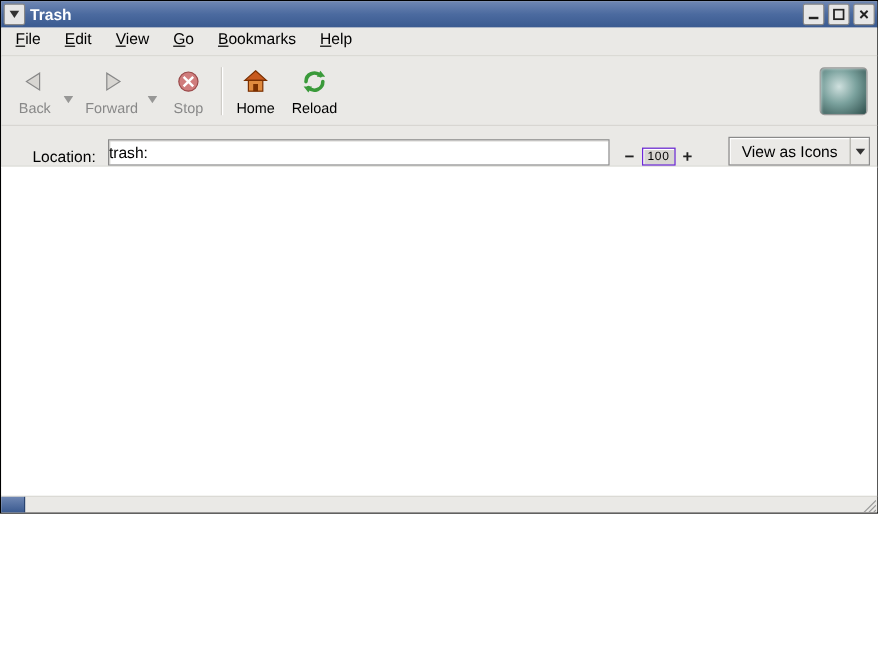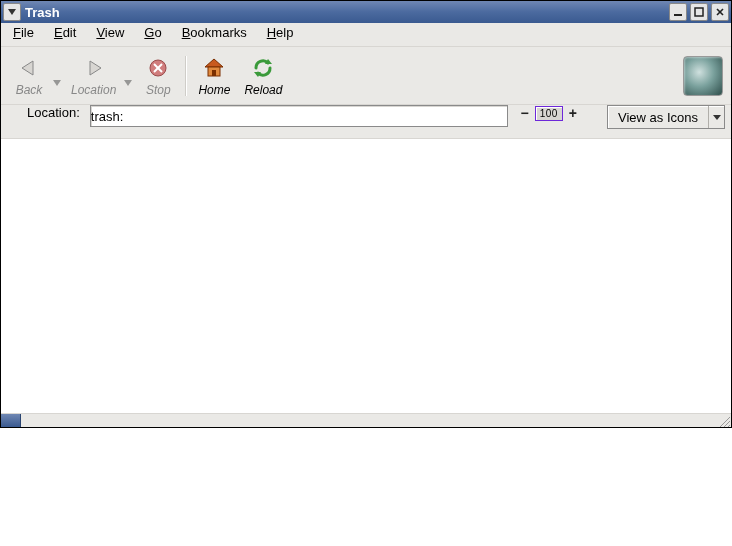--- a/index.html
+++ b/index.html
@@ -94,21 +94,21 @@
     font-size: 12px;
     min-width: 44px;
   }
   .tool-btn.disabled { color: #888; }
   .tool-btn .icon-slot {
     height: 28px;
     display: flex;
     align-items: center;
     justify-content: center;
   }
-  .tool-btn .lbl { margin-top: 1px; font-style: italic; }
+  .tool-btn .lbl { margin-top: 1px; }
   .tool-btn svg { display: block; }
   .small-drop {
     width: 10px;
     display: flex;
     align-items: flex-start;
     padding-top: 14px;
   }
   .small-drop svg { width:8px; height:6px; opacity:0.55; }
   .tool-sep {
     width: 2px;
@@ -125,21 +125,21 @@
     border-radius: 4px;
     background: radial-gradient(circle at 40% 40%, #cfe0de 0%, #7aa19d 45%, #2e4e4b 100%);
     margin-right: 2px;
     box-shadow: inset 1px 1px 2px rgba(255,255,255,0.4);
   }
   
   .location-row {
     height: 34px;
     background: #eae9e6;
     display: flex;
-    align-items: flex-start;
+    align-items: flex-end;
     padding: 0 6px;
     gap: 6px;
     border-bottom: 1px solid #d8d6d2;
   }
   .loc-label { font-size: 13px; padding: 0 4px 0 20px; }
   .loc-input {
     flex: 1;
     height: 22px;
     border: 1px solid #8a8a8a;
     background: #fff;
@@ -272,21 +272,21 @@
           <polygon points="0,0 8,0 4,6" fill="#555"></polygon>
         </svg>
     </div>
 
     <div class="tool-btn disabled">
       <div class="icon-slot">
         <svg width="22" height="22" viewBox="0 0 22 22">
             <polygon points="7,4 7,18 18,11" fill="#d8d6d2" stroke="#888" stroke-width="1"></polygon>
           </svg>
       </div>
-      <div class="lbl">Location</div>
+      <div class="lbl">Forward</div>
     </div>
     <div class="small-drop">
       <svg viewBox="0 0 8 6">
           <polygon points="0,0 8,0 4,6" fill="#555"></polygon>
         </svg>
     </div>
 
 
     <div class="tool-btn disabled">
       <div class="icon-slot">

